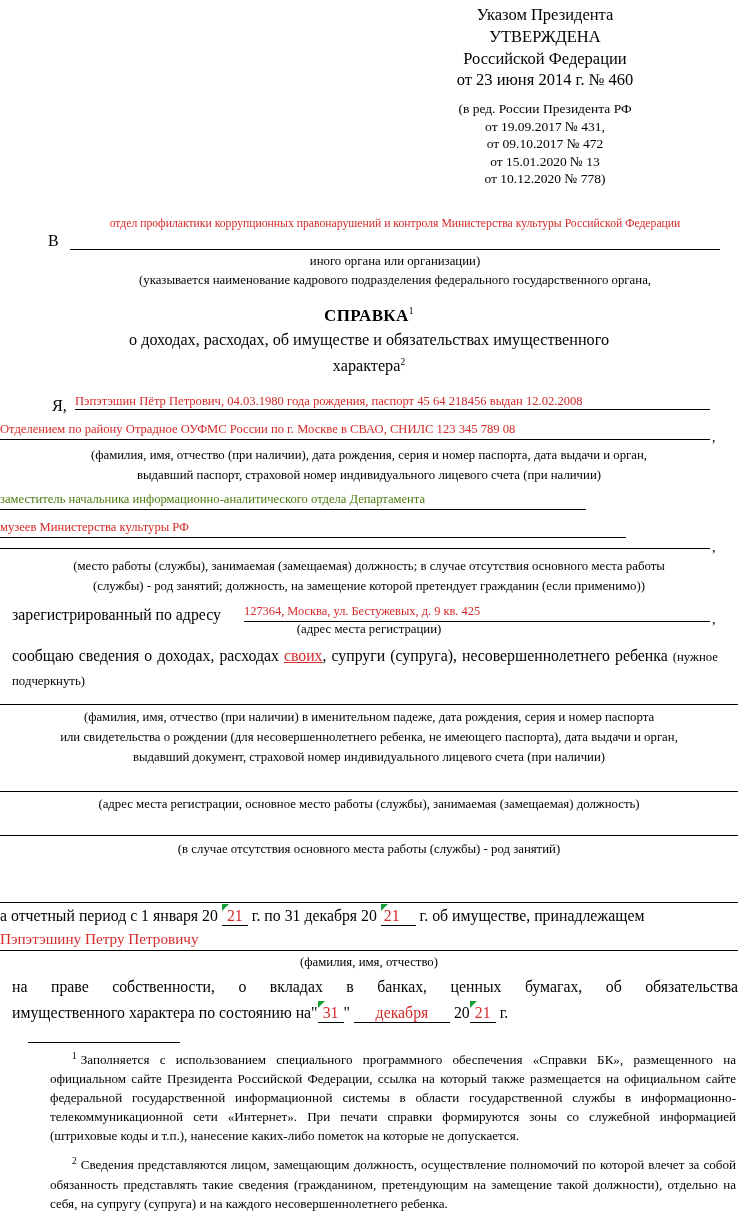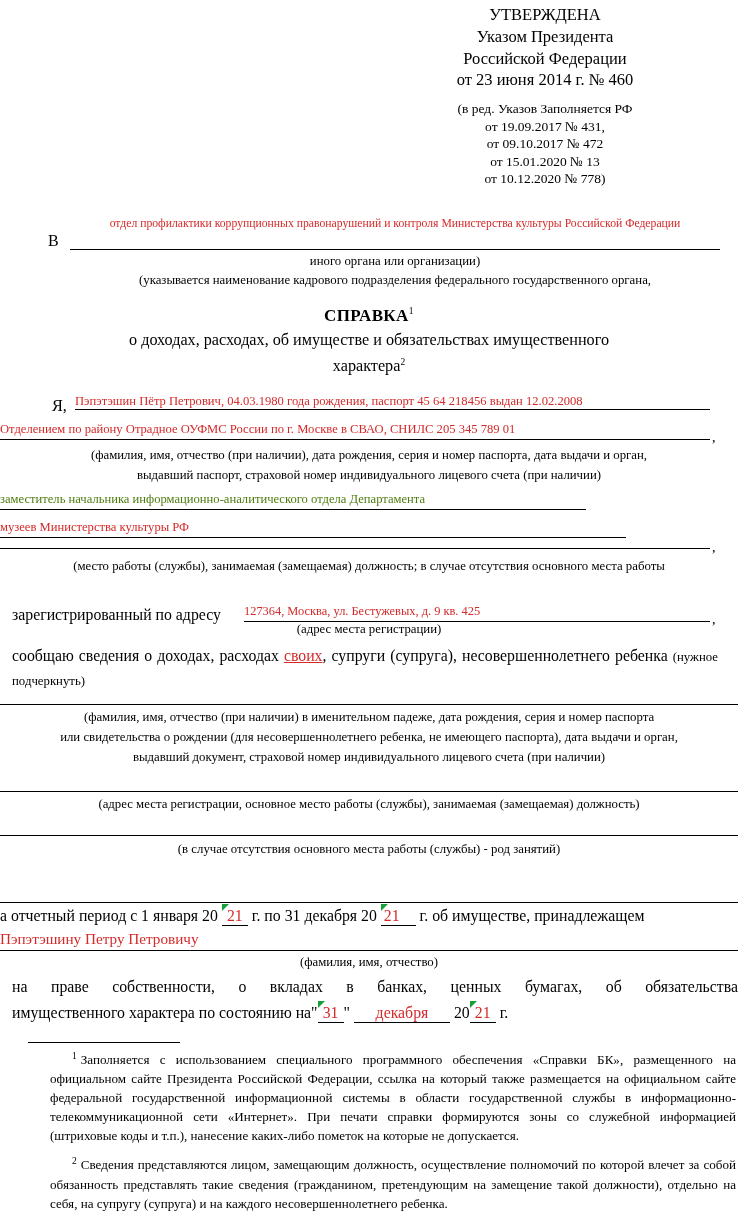--- a/index.html
+++ b/index.html
@@ -190,26 +190,26 @@
   }
   .footnote .marker { font-size: 9.5px; vertical-align: super; margin-right: 4px; }
   .footnote .indent { display: inline-block; width: 22px; }
 </style>
 </head>
 <body>
 
 <div class="page">
 
   <div class="approval">
+    <div class="big">Указом Президента</div>
     <div class="big">УТВЕРЖДЕНА</div>
-    <div class="big">Указом Президента</div>
     <div class="big">Российской Федерации</div>
     <div class="big">от 23 июня 2014 г. № 460</div>
     <div class="ed-block">
-      <div>(в ред. Указов Заполняется РФ</div>
+      <div>(в ред. России Президента РФ</div>
       <div>от 19.09.2017 № 431,</div>
       <div>от 09.10.2017 № 472</div>
       <div>от 15.01.2020 № 13</div>
       <div>от 10.12.2020 № 778)</div>
     </div>
   </div>
 
   <div class="org-row">
     <div class="org-label">В</div>
     <div class="org-field">отдел профилактики коррупционных правонарушений и контроля Министерства культуры Российской Федерации</div>
@@ -220,33 +220,34 @@
   </div>
 
   <div class="title-block">
     <div class="title-main"><span>СПРАВКА</span><sup class="fn">1</sup></div>
     <div class="title-sub">о доходах, расходах, об имуществе и обязательствах имущественного</div>
     <div class="title-sub"><span>характера</span><sup class="fn">2</sup></div>
   </div>
 
   <div class="ya-label">Я,</div>
   <div class="decl-line1">Пэпэтэшин Пётр Петрович, 04.03.1980 года рождения, паспорт 45 64 218456 выдан 12.02.2008</div>
-  <div class="decl-line2">Отделением по району Отрадное ОУФМС России по г. Москве в СВАО, СНИЛС 205 345 789 01</div>
+  <div class="decl-line2">Отделением по району Отрадное ОУФМС России по г. Москве в СВАО, СНИЛС 123 345 789 08</div>
   <div class="comma-right">,</div>
   <div class="decl-caption">
     <div>(фамилия, имя, отчество (при наличии), дата рождения, серия и номер паспорта, дата выдачи и орган,</div>
     <div>выдавший паспорт, страховой номер индивидуального лицевого счета (при наличии)</div>
   </div>
 
   <div class="pos-line1">заместитель начальника информационно-аналитического отдела Департамента</div>
   <div class="pos-line2">музеев Министерства культуры РФ</div>
   <div class="pos-line3"></div>
   <div class="comma-pos">,</div>
   <div class="pos-caption">
     <div>(место работы (службы), занимаемая (замещаемая) должность; в случае отсутствия основного места работы</div>
+    <div>(службы) - род занятий; должность, на замещение которой претендует гражданин (если применимо))</div>
   </div>
 
   <div class="reg-row">
     <div class="reg-label">зарегистрированный по адресу</div>
     <div class="reg-field">127364, Москва, ул. Бестужевых, д. 9 кв. 425</div>
     <div class="comma-reg">,</div>
   </div>
   <div class="reg-caption">(адрес места регистрации)</div>
 
   <div class="inform"><span>сообщаю сведения о доходах, расходах </span><span class="u-red">своих</span><span>, супруги (супруга), несовершеннолетнего ребенка </span><span class="small-note">(нужное подчеркнуть)</span></div>

